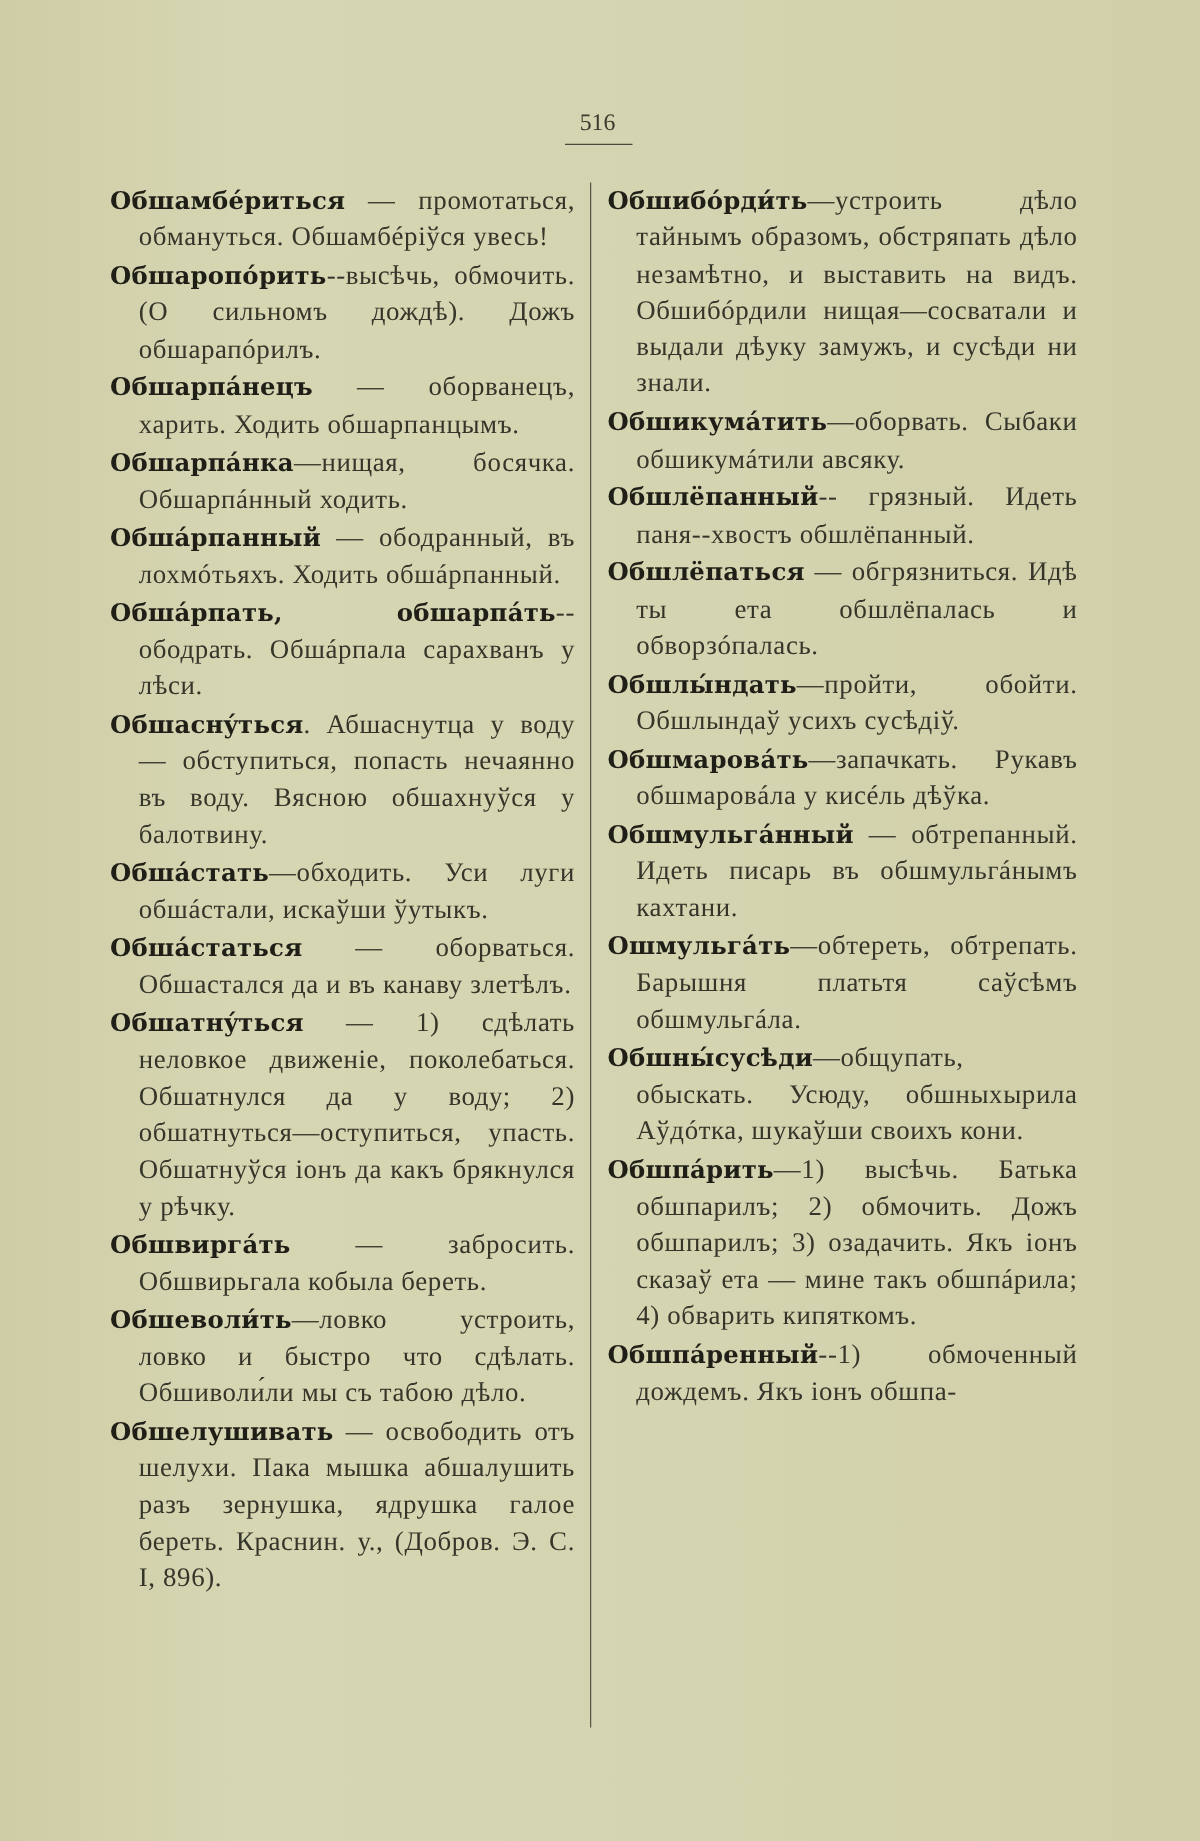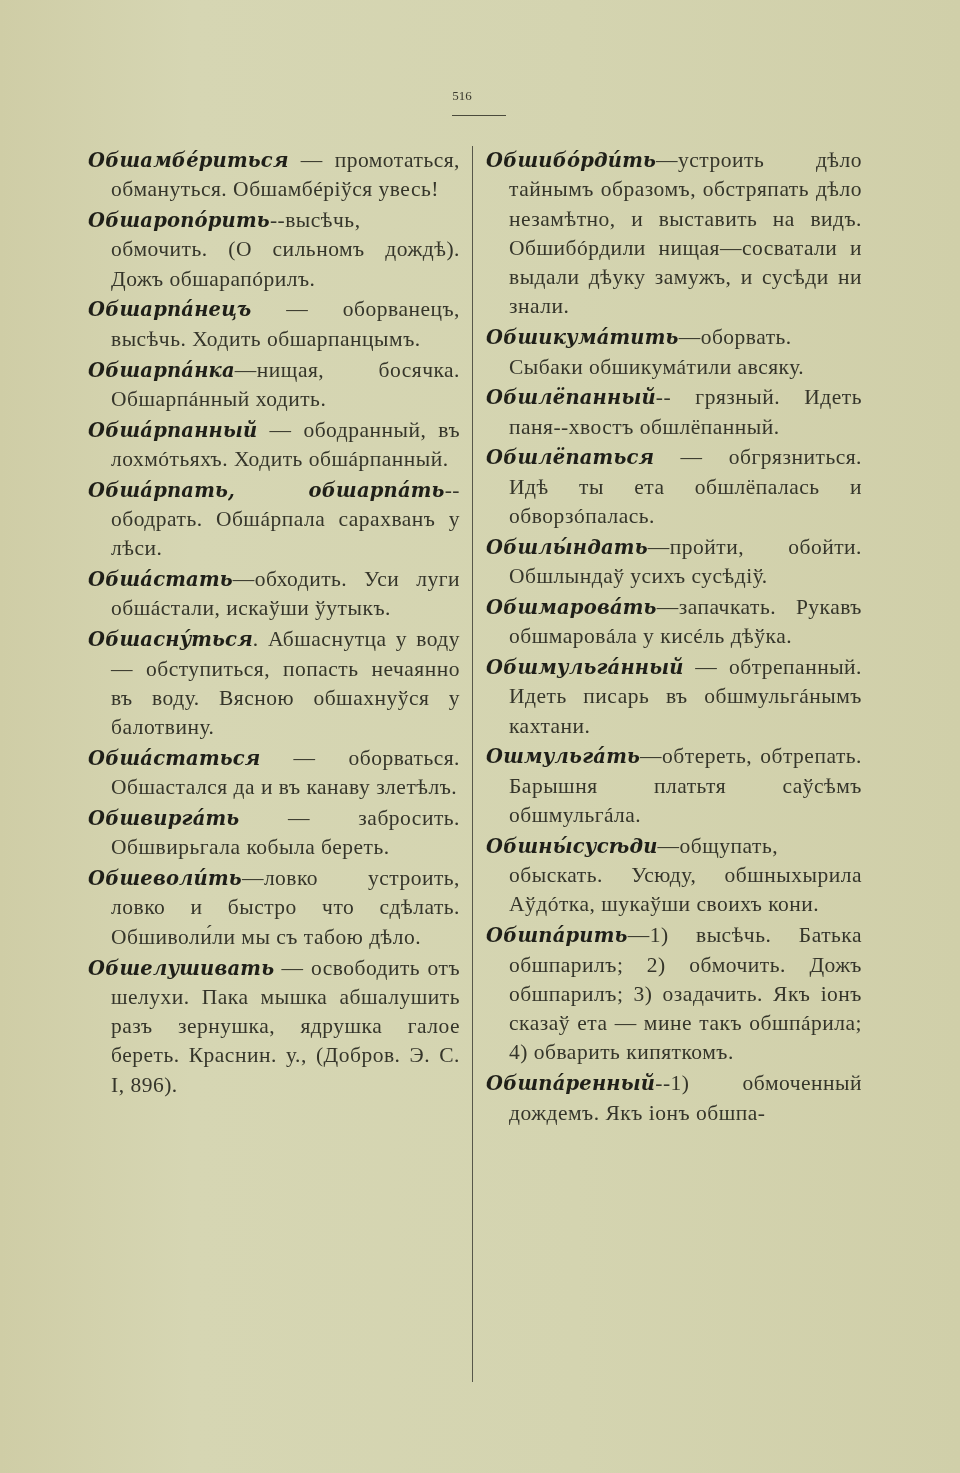--- a/index.html
+++ b/index.html
@@ -5,23 +5,23 @@
   html, body { margin: 0; padding: 0; }
   body {
     width: 960px; height: 1473px; overflow: hidden;
     background: #d3d3ae;
     background-image: linear-gradient(90deg, #cfcda6 0%, #d6d6b3 20%, #d4d4b0 60%, #d0cfa9 100%);
     font-family: "DejaVu Serif", "Liberation Serif", serif;
     color: #2c2c22;
     position: relative;
   }
   .page-number {
-    position: absolute; left: 434px; top: 88px; width: 56px;
+    position: absolute; left: 450px; top: 88px; width: 56px;
     text-align: center; font-family: "Liberation Serif", serif;
-    font-size: 13px; color: #3a3a2e;
+    font-size: 19px; color: #3a3a2e;
   }
   .page-number-rule {
     position: absolute; left: 452px; top: 115px; width: 54px; height: 1px;
     background: #4a4a3c;
   }
   .column {
     position: absolute; top: 146px;
     font-family: "Liberation Serif", serif;
     font-size: 21.5px; line-height: 29.3px;
     text-align: justify; color: #35352a;
@@ -31,40 +31,41 @@
   .column-rule {
     position: absolute; left: 472px; top: 146px; width: 1px; height: 1236px;
     background: #57574a;
   }
   .entry {
     margin: 0 0 1.5px 0;
     padding-left: 23px; text-indent: -23px;
   }
   .headword {
     font-family: "DejaVu Serif", serif; font-weight: bold;
-    font-size: 19.5px; color: #1f1f18; letter-spacing: 0.2px; font-style: italic;
+    font-size: 19.5px; color: #1f1f18; letter-spacing: 0.2px;
   }
   .definition { letter-spacing: 0.5px; }
 </style>
 </head>
 <body>
 
 <div class="page-number">516</div>
 <div class="page-number-rule"></div>
 
 <div class="column col-left">
   <p class="entry"><span class="headword">Обшамбéриться</span><span class="definition"> — промотаться, обмануться. Обшамбéріўся увесь!</span></p>
   <p class="entry"><span class="headword">Обшаропóрить</span><span class="definition">--высѣчь, обмочить. (О сильномъ дождѣ). Дожъ обшарапóрилъ.</span></p>
-  <p class="entry"><span class="headword">Обшарпáнецъ</span><span class="definition"> — оборванецъ, высѣчь. Ходить обшарпанцымъ.</span></p>
+  <p class="entry"><span class="headword">Обшарпáнецъ</span><span class="definition"> — оборванецъ, харить. Ходить обшарпанцымъ.</span></p>
   <p class="entry"><span class="headword">Обшарпáнка</span><span class="definition">—нищая, босячка. Обшарпáнный ходить.</span></p>
   <p class="entry"><span class="headword">Обшáрпанный</span><span class="definition"> — ободранный, въ лохмóтьяхъ. Ходить обшáрпанный.</span></p>
   <p class="entry"><span class="headword">Обшáрпать, обшарпáть</span><span class="definition">--ободрать. Обшáрпала сарахванъ у лѣси.</span></p>
+  <p class="entry"><span class="headword">Обшаснýться</span><span class="definition">. Абшаснутца у воду — обступиться, попасть нечаянно въ воду. Вясною обшахнуўся у балотвину.</span></p>
   <p class="entry"><span class="headword">Обшáстать</span><span class="definition">—обходить. Уси луги обшáстали, искаўши ўутыкъ.</span></p>
-  <p class="entry"><span class="headword">Обшаснýться</span><span class="definition">. Абшаснутца у воду — обступиться, попасть нечаянно въ воду. Вясною обшахнуўся у балотвину.</span></p>
   <p class="entry"><span class="headword">Обшáстаться</span><span class="definition"> — оборваться. Обшастался да и въ канаву злетѣлъ.</span></p>
+  <p class="entry"><span class="headword">Обшатнýться</span><span class="definition"> — 1) сдѣлать неловкое движеніе, поколебаться. Обшатнулся да у воду; 2) обшатнуться—оступиться, упасть. Обшатнуўся іонъ да какъ брякнулся у рѣчку.</span></p>
   <p class="entry"><span class="headword">Обшвиргáть</span><span class="definition"> — забросить. Обшвирьгала кобыла береть.</span></p>
   <p class="entry"><span class="headword">Обшеволи́ть</span><span class="definition">—ловко устроить, ловко и быстро что сдѣлать. Обшиволи́ли мы съ табою дѣло.</span></p>
   <p class="entry"><span class="headword">Обшелушивать</span><span class="definition"> — освободить отъ шелухи. Пака мышка абшалушить разъ зернушка, ядрушка галое береть. Краснин. у., (Добров. Э. С. I, 896).</span></p>
 </div>
 
 <div class="column-rule"></div>
 
 <div class="column col-right">
   <p class="entry"><span class="headword">Обшибóрди́ть</span><span class="definition">—устроить дѣло тайнымъ образомъ, обстряпать дѣло незамѣтно, и выставить на видъ. Обшибóрдили нищая—сосватали и выдали дѣуку замужъ, и сусѣди ни знали.</span></p>
   <p class="entry"><span class="headword">Обшикумáтить</span><span class="definition">—оборвать. Сыбаки обшикумáтили авсяку.</span></p>

